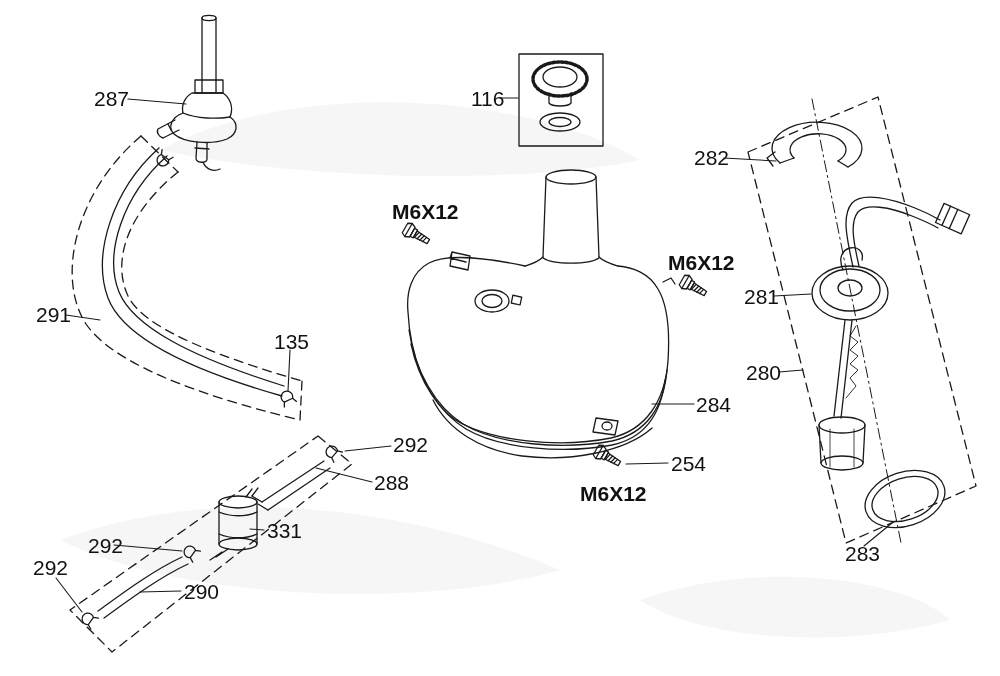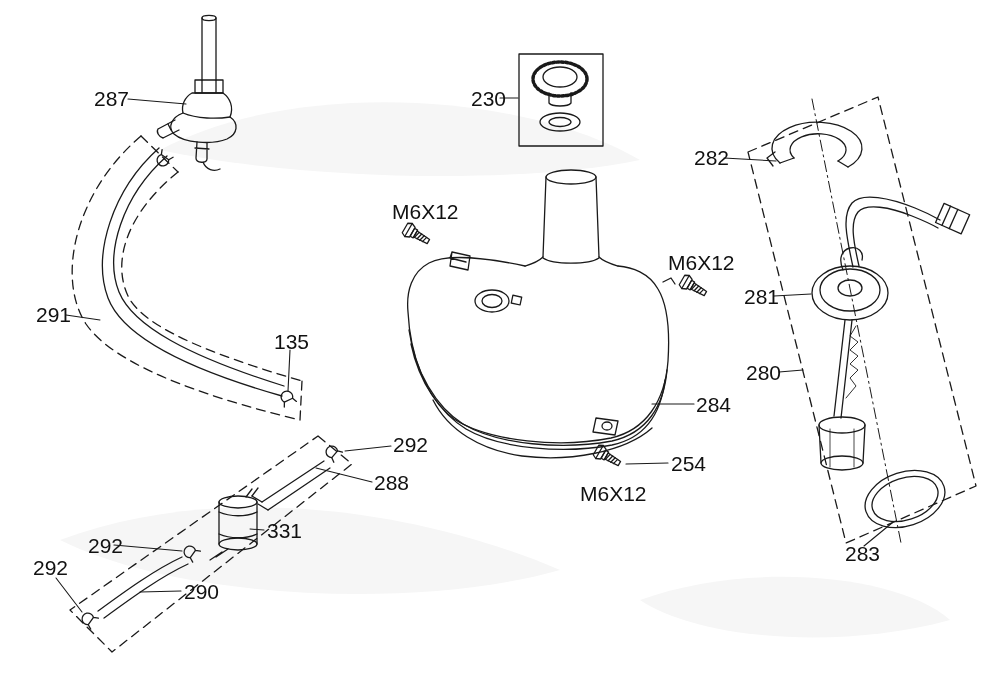--- a/index.html
+++ b/index.html
@@ -1,19 +1,19 @@
 <!DOCTYPE html>
 <html><head>
 <meta charset="utf-8">
 <style>
   html,body{margin:0;padding:0;background:#fff;}
   #stage{position:relative;width:1000px;height:676px;background:#ffffff;overflow:hidden;}
   #art{position:absolute;left:0;top:0;}
   .lbl{position:absolute;font-family:"Liberation Sans",sans-serif;font-size:21px;line-height:18px;color:#111;white-space:nowrap;}
-  .lbl.bold{font-weight:400;}
+  .lbl.bold{font-weight:700;}
 </style>
 </head>
 <body>
 
 <div id="stage">
   <svg id="art" width="1000" height="676" viewBox="0 0 1000 676">
     <defs>
       <g id="clamp">
         <path d="M 3.5,-4.5 A 5.8 5.8 0 1 0 3.5,4.5"></path>
         <path d="M 3.5,-4.5 l 4.5,-2.2 M 3.5,4.5 l 4.5,2.2 M 3.5,-4.5 l 0,9"></path>
@@ -157,21 +157,21 @@
         <line x1="264" y1="530" x2="250" y2="529"></line>
         <line x1="114" y1="545" x2="182" y2="551"></line>
         <line x1="181" y1="591" x2="140" y2="592"></line>
         <line x1="56" y1="578" x2="82" y2="612"></line>
         <line x1="864" y1="546" x2="892" y2="523"></line>
       </g>
     </g>
   </svg>
 
   <div class="lbl" style="left:94px;top:90px">287</div>
-  <div class="lbl" style="left:471px;top:90px">230</div>
+  <div class="lbl" style="left:471px;top:90px">116</div>
   <div class="lbl" style="left:694px;top:149px">282</div>
   <div class="lbl bold" style="left:392px;top:203px">M6X12</div>
   <div class="lbl bold" style="left:668px;top:254px">M6X12</div>
   <div class="lbl" style="left:744px;top:288px">281</div>
   <div class="lbl" style="left:36px;top:306px">291</div>
   <div class="lbl" style="left:746px;top:364px">280</div>
   <div class="lbl" style="left:274px;top:333px">135</div>
   <div class="lbl" style="left:696px;top:396px">284</div>
   <div class="lbl" style="left:393px;top:436px">292</div>
   <div class="lbl" style="left:671px;top:455px">254</div>

